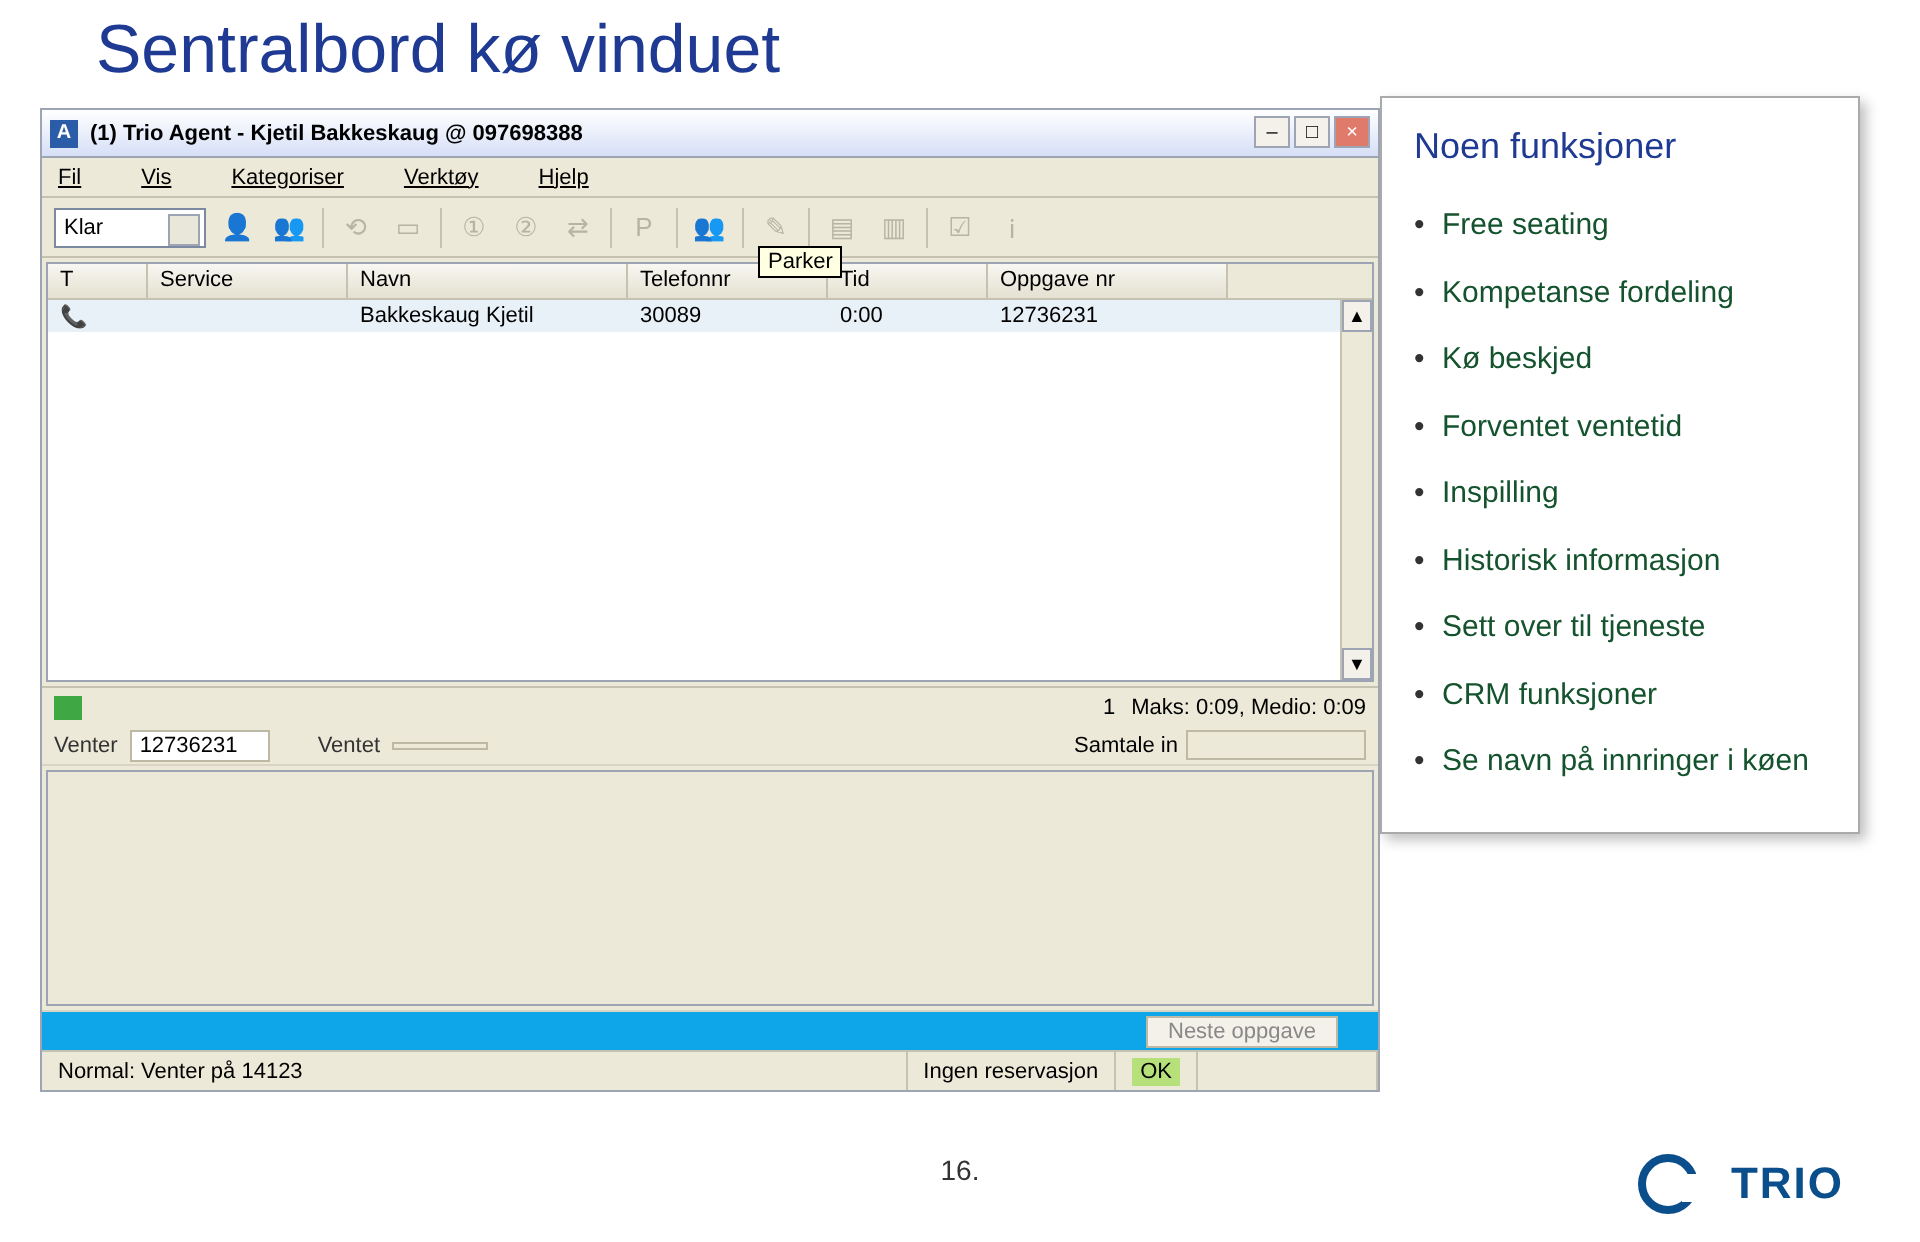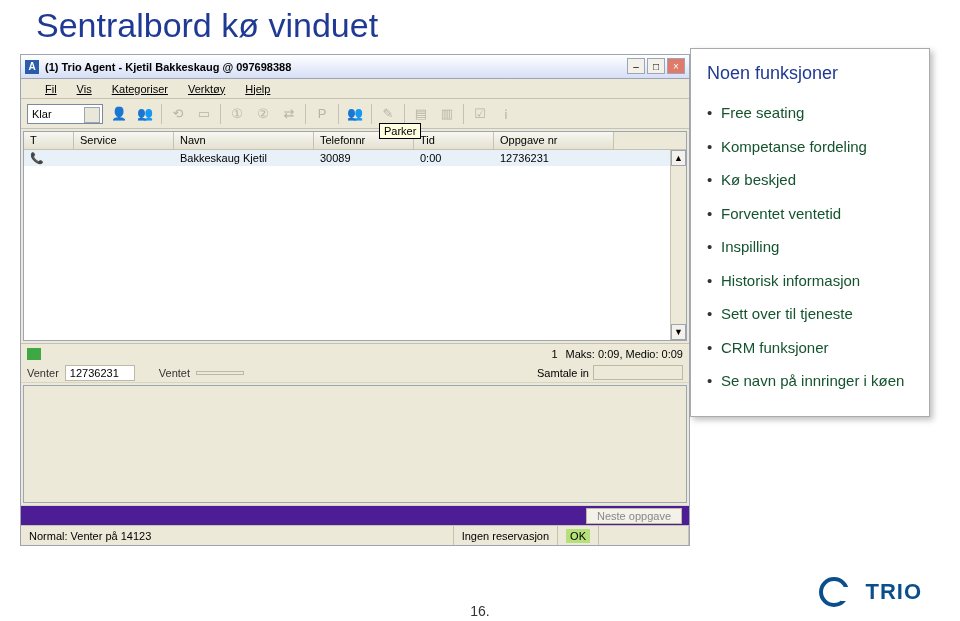--- a/index.html
+++ b/index.html
@@ -7,21 +7,21 @@
     width: 960px;
     height: 621px;
     font-family: Arial, sans-serif;
     background: #fff;
     position: relative;
     overflow: hidden;
   }
   .slide-title {
     position: absolute;
     top: 6px;
-    left: 36px;
+    left: 48px;
     font-size: 34px;
     color: #1f3a93;
     font-weight: 400;
   }
   .sidebar-box {
     position: absolute;
     top: 48px;
     right: 30px;
     width: 240px;
     background: #fff;
@@ -87,22 +87,22 @@
     display: flex; align-items: center; justify-content: center;
     font-size: 10px;
   }
   .win-btn.close { background: #e07a6a; color: #fff; }
   .menubar {
     height: 20px;
     background: #ece9d8;
     border-bottom: 1px solid #c5c2b2;
     display: flex;
     align-items: center;
-    padding: 0 16px;
-    gap: 4px;
+    padding: 0 0;
+    gap: 14px;
   }
   .menu-item { padding: 2px 8px; }
   .menu-item u { text-decoration: underline; }
   .toolbar {
     height: 30px;
     background: #ece9d8;
     border-bottom: 1px solid #c5c2b2;
     display: flex;
     align-items: center;
     padding: 0 6px;
@@ -243,23 +243,23 @@
     flex: 1;
     margin: 2px;
     border: 1px solid #9da4b3;
     background: #ece9d8;
   }
   .neste-row {
     height: 20px;
     display: flex;
     align-items: center;
     justify-content: flex-end;
-    padding: 0 7px;
+    padding: 0 20px;
     gap: 8px;
-    background: #4c1d95;
+    background: #0ea5e9;
     border-top: 1px solid #d8d5c5;
   }
   .neste-btn {
     border: 1px solid #bdb9a5;
     background: #f3f1e9;
     padding: 1px 10px;
     font-size: 11px;
     color: #888;
   }
   .bottom-status {
@@ -273,21 +273,21 @@
     padding: 2px 8px;
     border-right: 1px solid #c5c2b2;
     font-size: 11px;
     height: 100%;
     display: flex; align-items: center;
   }
   .bs-cell.flex1 { flex: 1; }
   .bs-ok { background: #b6e07a; padding: 1px 4px; }
   .page-number {
     position: absolute;
-    bottom: 2px;
+    bottom: 28px;
     left: 50%;
     transform: translateX(-50%);
     font-size: 14px;
     color: #333;
   }
   .logo {
     position: absolute;
     bottom: 14px;
     right: 38px;
     display: flex;

